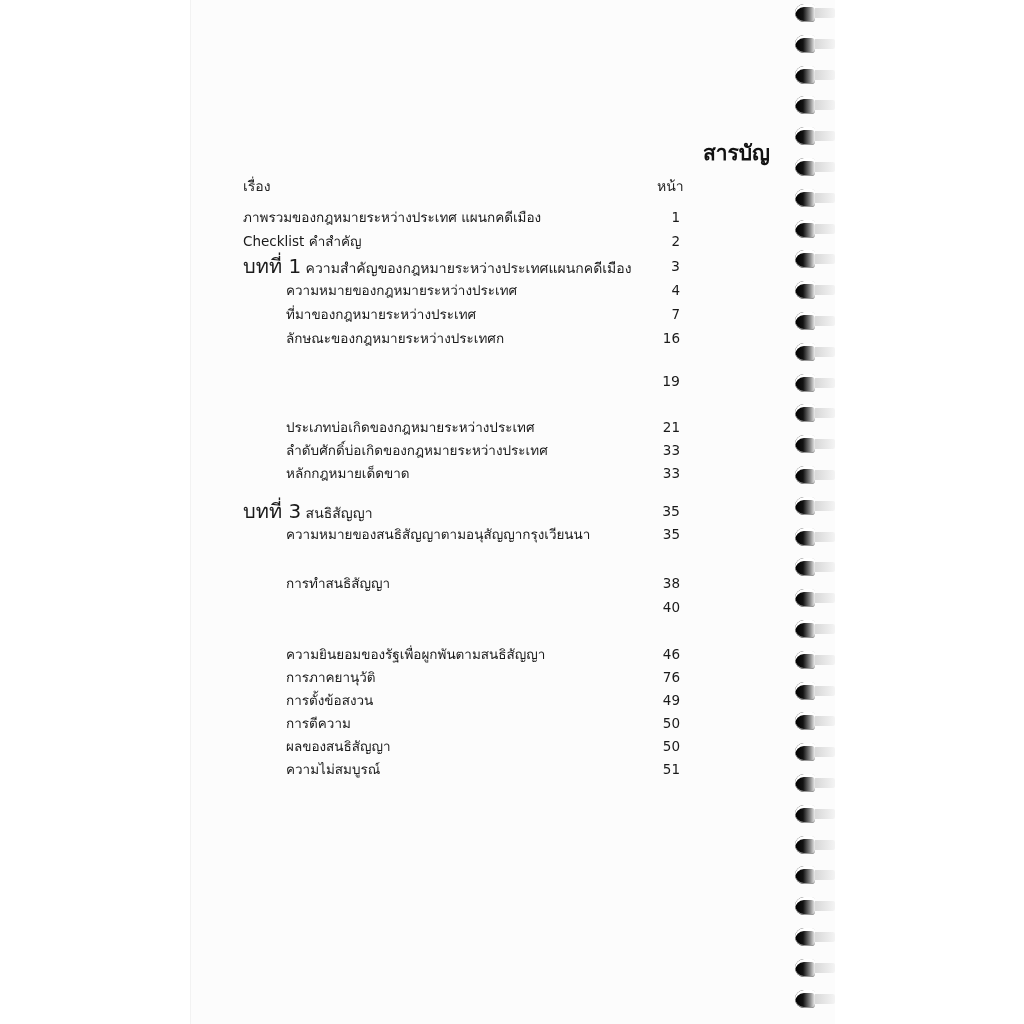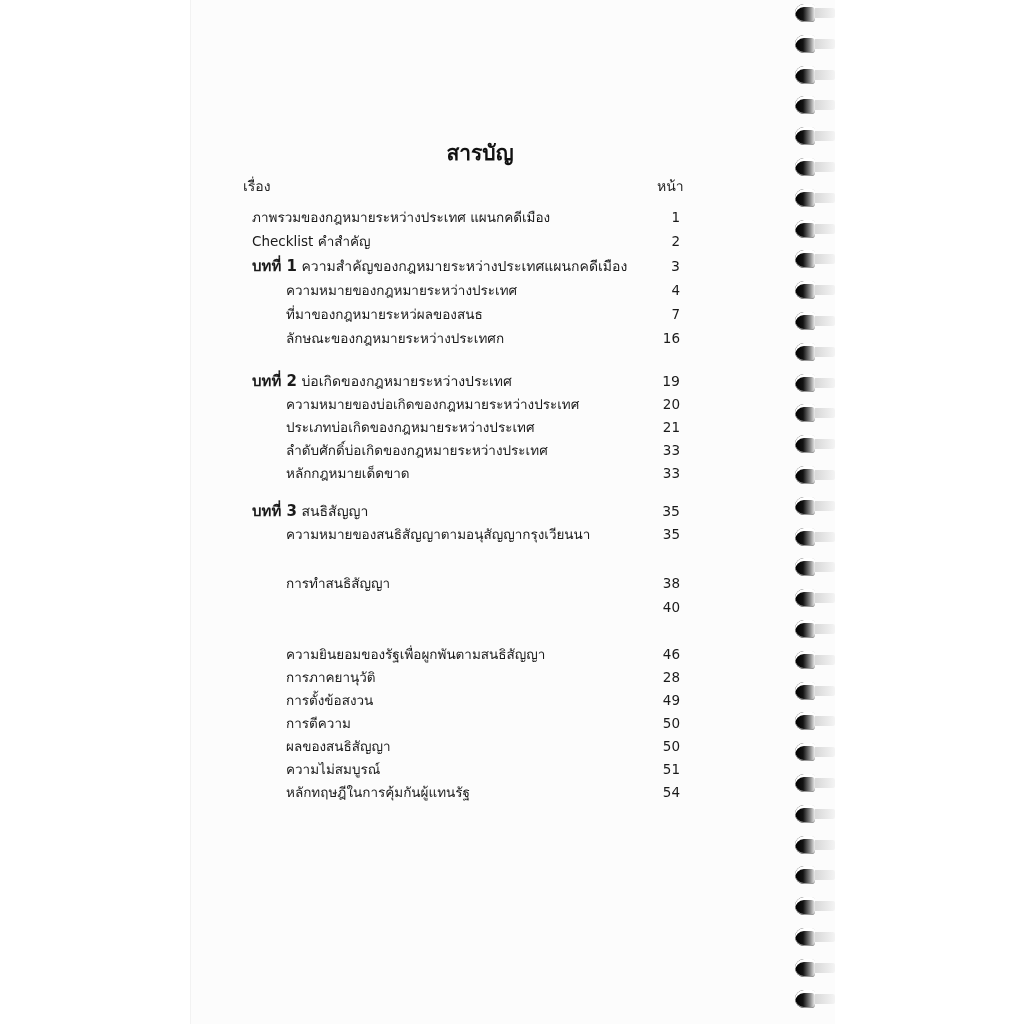--- a/index.html
+++ b/index.html
@@ -9,35 +9,35 @@
       font-family: "DejaVu Sans", "Liberation Sans", sans-serif;
       color: #1a1a1a;
     }
     .page {
       position: absolute; left: 190px; top: 0; width: 645px; height: 1024px;
       background: #fcfcfc;
       box-shadow: inset 1px 0 0 #f2f2f2;
     }
     .title {
       position: absolute; top: 136px; left: 0; width: 580px;
-      text-align: center; font-size: 21px; font-weight: bold; color: #111;
+      text-align: right; font-size: 21px; font-weight: bold; color: #111;
     }
     .hdr { position: absolute; top: 175px; font-size: 14px; color: #222; }
     .hdr.left { left: 53px; }
     .hdr.right { left: 467px; font-family: Liberation Mono, monospace; }
     .row {
       position: absolute; left: 0; width: 490px; height: 22px;
       font-size: 13.5px; line-height: 22px; color: #1a1a1a;
     }
     .row .label { position: absolute; white-space: nowrap; }
-    .row.lvl0 .label { left: 62px; text-align: right; }
+    .row.lvl0 .label { left: 53px; text-align: right; }
     .row.lvl1 .label { left: 96px; }
     .row .num { position: absolute; right: 0; width: 40px; text-align: right; }
     .row.chapter { font-size: 14px; }
-    .row.chapter .kw { font-weight: bold; font-size: 15px; }
+    .row.chapter .kw { font-weight: normal; font-size: 20px; }
     .spiral { position: absolute; left: 795px; top: 0; width: 50px; height: 1024px; }
     .ring { position: absolute; left: 0; width: 50px; height: 24px; }
     .ring .c {
       position: absolute; left: 0; top: 2px; width: 20px; height: 18px;
       border-radius: 10px 4px 4px 10px;
       background: linear-gradient(90deg, #000 0%, #111 40%, #888 75%, #eee 100%);
       box-shadow: inset 0 3px 0 #fff, inset 0 -1px 0 #999;
     }
     .ring .w {
       position: absolute; left: 20px; top: 6px; width: 20px; height: 10px;
@@ -64,35 +64,30 @@
 
   <div class="row lvl0 chapter" style="top:255px">
     <span class="label"><span class="kw">บทที่ 1</span> <span>ความสำคัญของกฎหมายระหว่างประเทศแผนกคดีเมือง</span></span>
     <span class="num">3</span>
   </div>
   <div class="row lvl1" style="top:279px">
     <span class="label">ความหมายของกฎหมายระหว่างประเทศ</span>
     <span class="num">4</span>
   </div>
   <div class="row lvl1" style="top:303px">
-    <span class="label">ที่มาของกฎหมายระหว่ผลของสนธ</span>
+    <span class="label">ที่มาของกฎหมายระหว่างประเทศ</span>
     <span class="num">7</span>
   </div>
   <div class="row lvl1" style="top:327px">
     <span class="label">ลักษณะของกฎหมายระหว่างประเทศก</span>
     <span class="num">16</span>
   </div>
 
   <div class="row lvl0 chapter" style="top:370px">
-    <span class="label"><span class="kw">บทที่ 2</span> <span>บ่อเกิดของกฎหมายระหว่างประเทศ</span></span>
     <span class="num">19</span>
-  </div>
-  <div class="row lvl1" style="top:393px">
-    <span class="label">ความหมายของบ่อเกิดของกฎหมายระหว่างประเทศ</span>
-    <span class="num">20</span>
   </div>
   <div class="row lvl1" style="top:416px">
     <span class="label">ประเภทบ่อเกิดของกฎหมายระหว่างประเทศ</span>
     <span class="num">21</span>
   </div>
   <div class="row lvl1" style="top:439px">
     <span class="label">ลำดับศักดิ์บ่อเกิดของกฎหมายระหว่างประเทศ</span>
     <span class="num">33</span>
   </div>
   <div class="row lvl1" style="top:462px">
@@ -114,42 +109,38 @@
   </div>
   <div class="row lvl1" style="top:596px">
     <span class="num">40</span>
   </div>
   <div class="row lvl1" style="top:643px">
     <span class="label">ความยินยอมของรัฐเพื่อผูกพันตามสนธิสัญญา</span>
     <span class="num">46</span>
   </div>
   <div class="row lvl1" style="top:666px">
     <span class="label">การภาคยานุวัติ</span>
-    <span class="num">28</span>
+    <span class="num">76</span>
   </div>
   <div class="row lvl1" style="top:689px">
     <span class="label">การตั้งข้อสงวน</span>
     <span class="num">49</span>
   </div>
   <div class="row lvl1" style="top:712px">
     <span class="label">การตีความ</span>
     <span class="num">50</span>
   </div>
   <div class="row lvl1" style="top:735px">
     <span class="label">ผลของสนธิสัญญา</span>
     <span class="num">50</span>
   </div>
   <div class="row lvl1" style="top:758px">
     <span class="label">ความไม่สมบูรณ์</span>
     <span class="num">51</span>
   </div>
-  <div class="row lvl1" style="top:781px">
-    <span class="label">หลักทฤษฎีในการคุ้มกันผู้แทนรัฐ</span>
-    <span class="num">54</span>
-  </div>
 
 </div>
 
 <div class="spiral" id="spiral">
     <div class="ring" style="top: 2px;">
       <div class="c"></div>
       <div class="w"></div>
     </div>
     <div class="ring" style="top: 32.8px;">
       <div class="c"></div>

